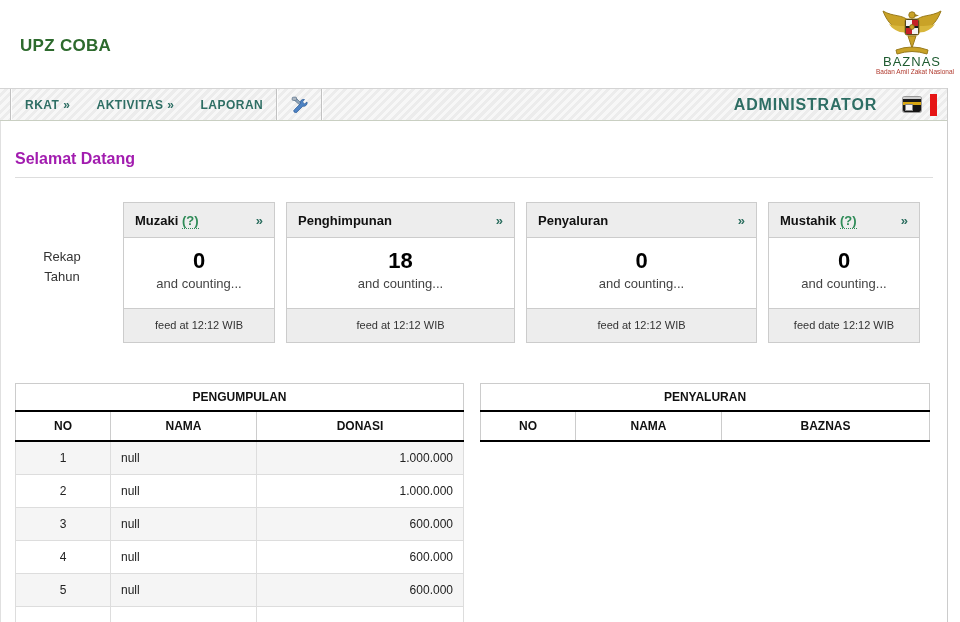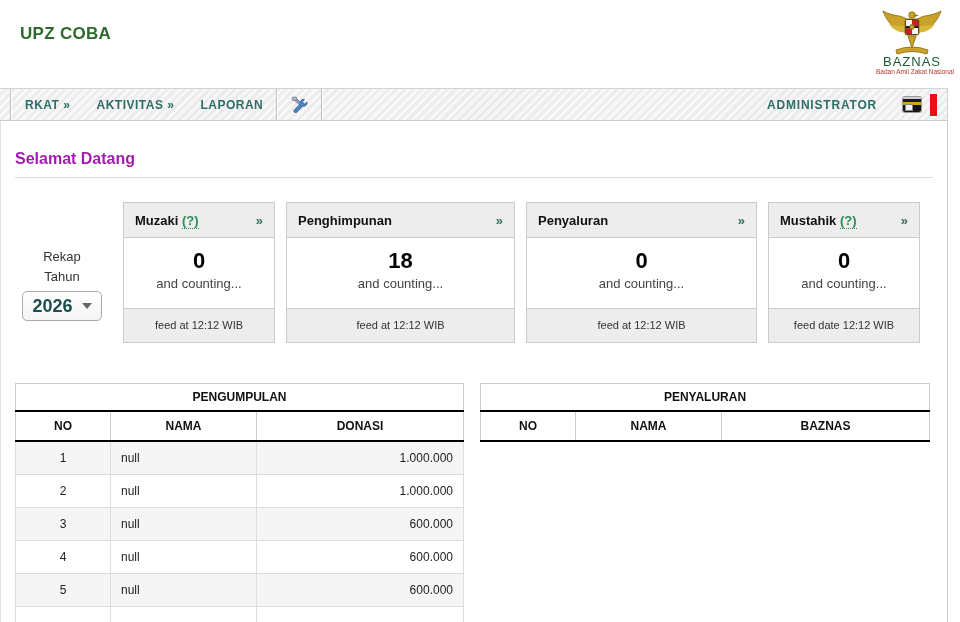--- a/index.html
+++ b/index.html
@@ -1,40 +1,40 @@
 <!DOCTYPE html>
 <html><head>
 <meta charset="utf-8">
 <style>
   * { box-sizing: border-box; margin: 0; padding: 0; }
   html,body { width:960px; height:622px; overflow:hidden; background:#fff;
     font-family:"Liberation Sans", sans-serif; color:#222; }
 
   
   .top-header { height:88px; position:relative; background:#fff; }
-  .brand { position:absolute; left:20px; top:24px; font-size:17px; font-weight:bold;
+  .brand { position:absolute; left:20px; top:36px; font-size:17px; font-weight:bold;
     color:#2d6a2d; letter-spacing:.3px; }
   .baznas { position:absolute; right:12px; top:6px; width:72px; text-align:center; }
   .baznas-name { font-size:13px; font-weight:normal; color:#1e5b30; letter-spacing:1px; line-height:12px; }
   .baznas-sub { font-size:6.5px; color:#b03a2e; white-space:nowrap; }
 
   
   .bordered-wrap { width:948px; border-right:1px solid #ccc; }
   .navbar { height:33px; display:flex; align-items:center; padding:0 10px;
     background:repeating-linear-gradient(135deg,#f7f7f7 0 3px,#ececec 3px 6px);
     border-top:1px solid #d4d4d4; border-bottom:1px solid #c9cfc2; }
   .nav-logo { font-family:"DejaVu Sans Mono", monospace; font-weight:bold; font-size:20px;
     color:#2e6b5f; letter-spacing:1px; margin:0 14px 0 8px; text-shadow:0 1px 0 #fff; cursor:pointer; }
   .v-div { align-self:stretch; width:0; border-left:1px solid #c2c2c2; border-right:1px solid #fdfdfd; }
   .nav-item { font-size:12px; font-weight:bold; color:#2e6e64; letter-spacing:.5px;
     margin:0 13px; text-decoration:none; cursor:pointer; white-space:nowrap; }
   .nav-item .arr { font-weight:bold; }
   .nav-tool { margin:0 13px; display:flex; align-items:center; cursor:pointer; }
   .spacer { flex:1; }
-  .nav-user { font-size:12px; font-weight:bold; color:#2e6e64; letter-spacing:.8px;
+  .nav-user { font-size:16px; font-weight:bold; color:#2e6e64; letter-spacing:.8px;
     margin-right:26px; cursor:pointer; text-decoration:none; }
   .kaaba { width:18px; height:15px; border-radius:2px; margin-right:9px; cursor:pointer;
     background:linear-gradient(180deg,#cfcfcf 0 13%, #1a1a1a 13% 34%, #d8a713 34% 55%, #141414 55% 100%);
     position:relative; box-shadow:0 0 0 1px #999; }
   .kaaba::after { content:""; position:absolute; left:2px; bottom:1px; width:6px; height:5px;
     background:#f5f5f5; border:1px solid #888; }
   .red-bar { width:7px; height:22px; background:#e51414; cursor:pointer; }
 
   
   main { border-left:1px solid #e0e0e0; min-height:501px; padding:0 14px; }
@@ -139,24 +139,20 @@
   </nav>
 
   <main>
     <h1 class="welcome">Selamat Datang</h1>
     <hr class="rule">
 
     <div class="dash-row">
       <div class="rekap">
         <div>Rekap</div>
         <div>Tahun</div>
-        <div class="year-select">
-          <span class="yr">2026</span>
-          <span class="caret"></span>
-        </div>
       </div>
 
       <div class="stat-card first w-sm">
         <div class="card-head">
           <span class="card-title"><span>Muzaki</span> <a class="help-link">(?)</a></span>
           <a class="card-arrow">»</a>
         </div>
         <div class="card-body">
           <div class="card-value">0</div>
           <div class="card-caption">and counting...</div>

